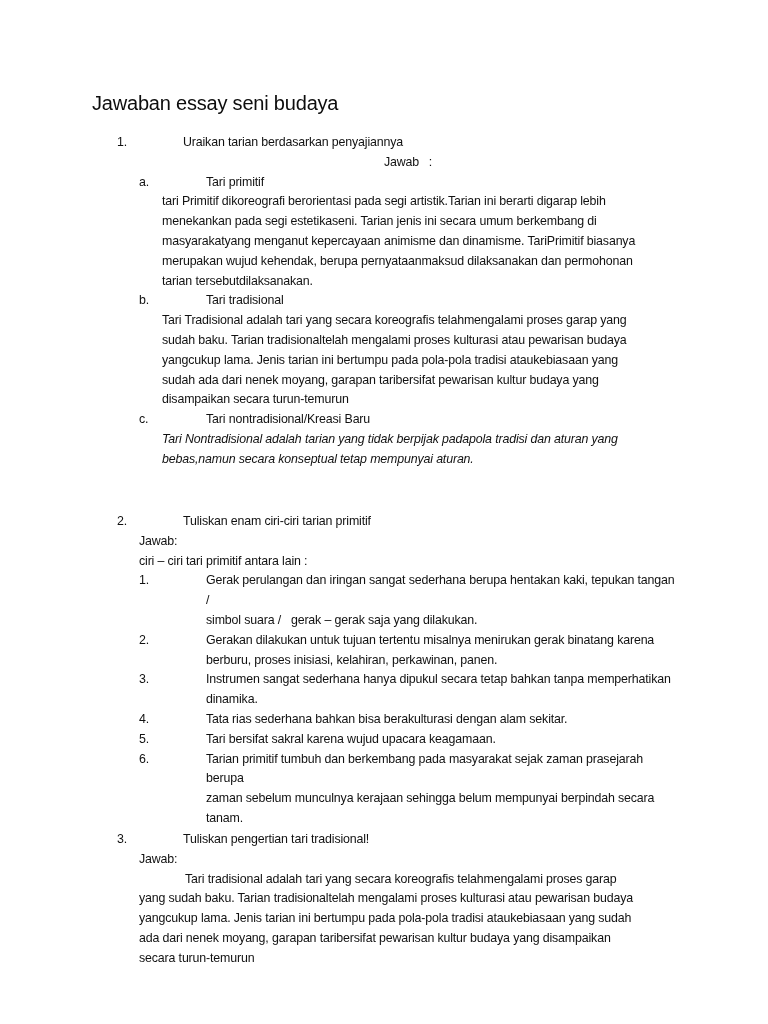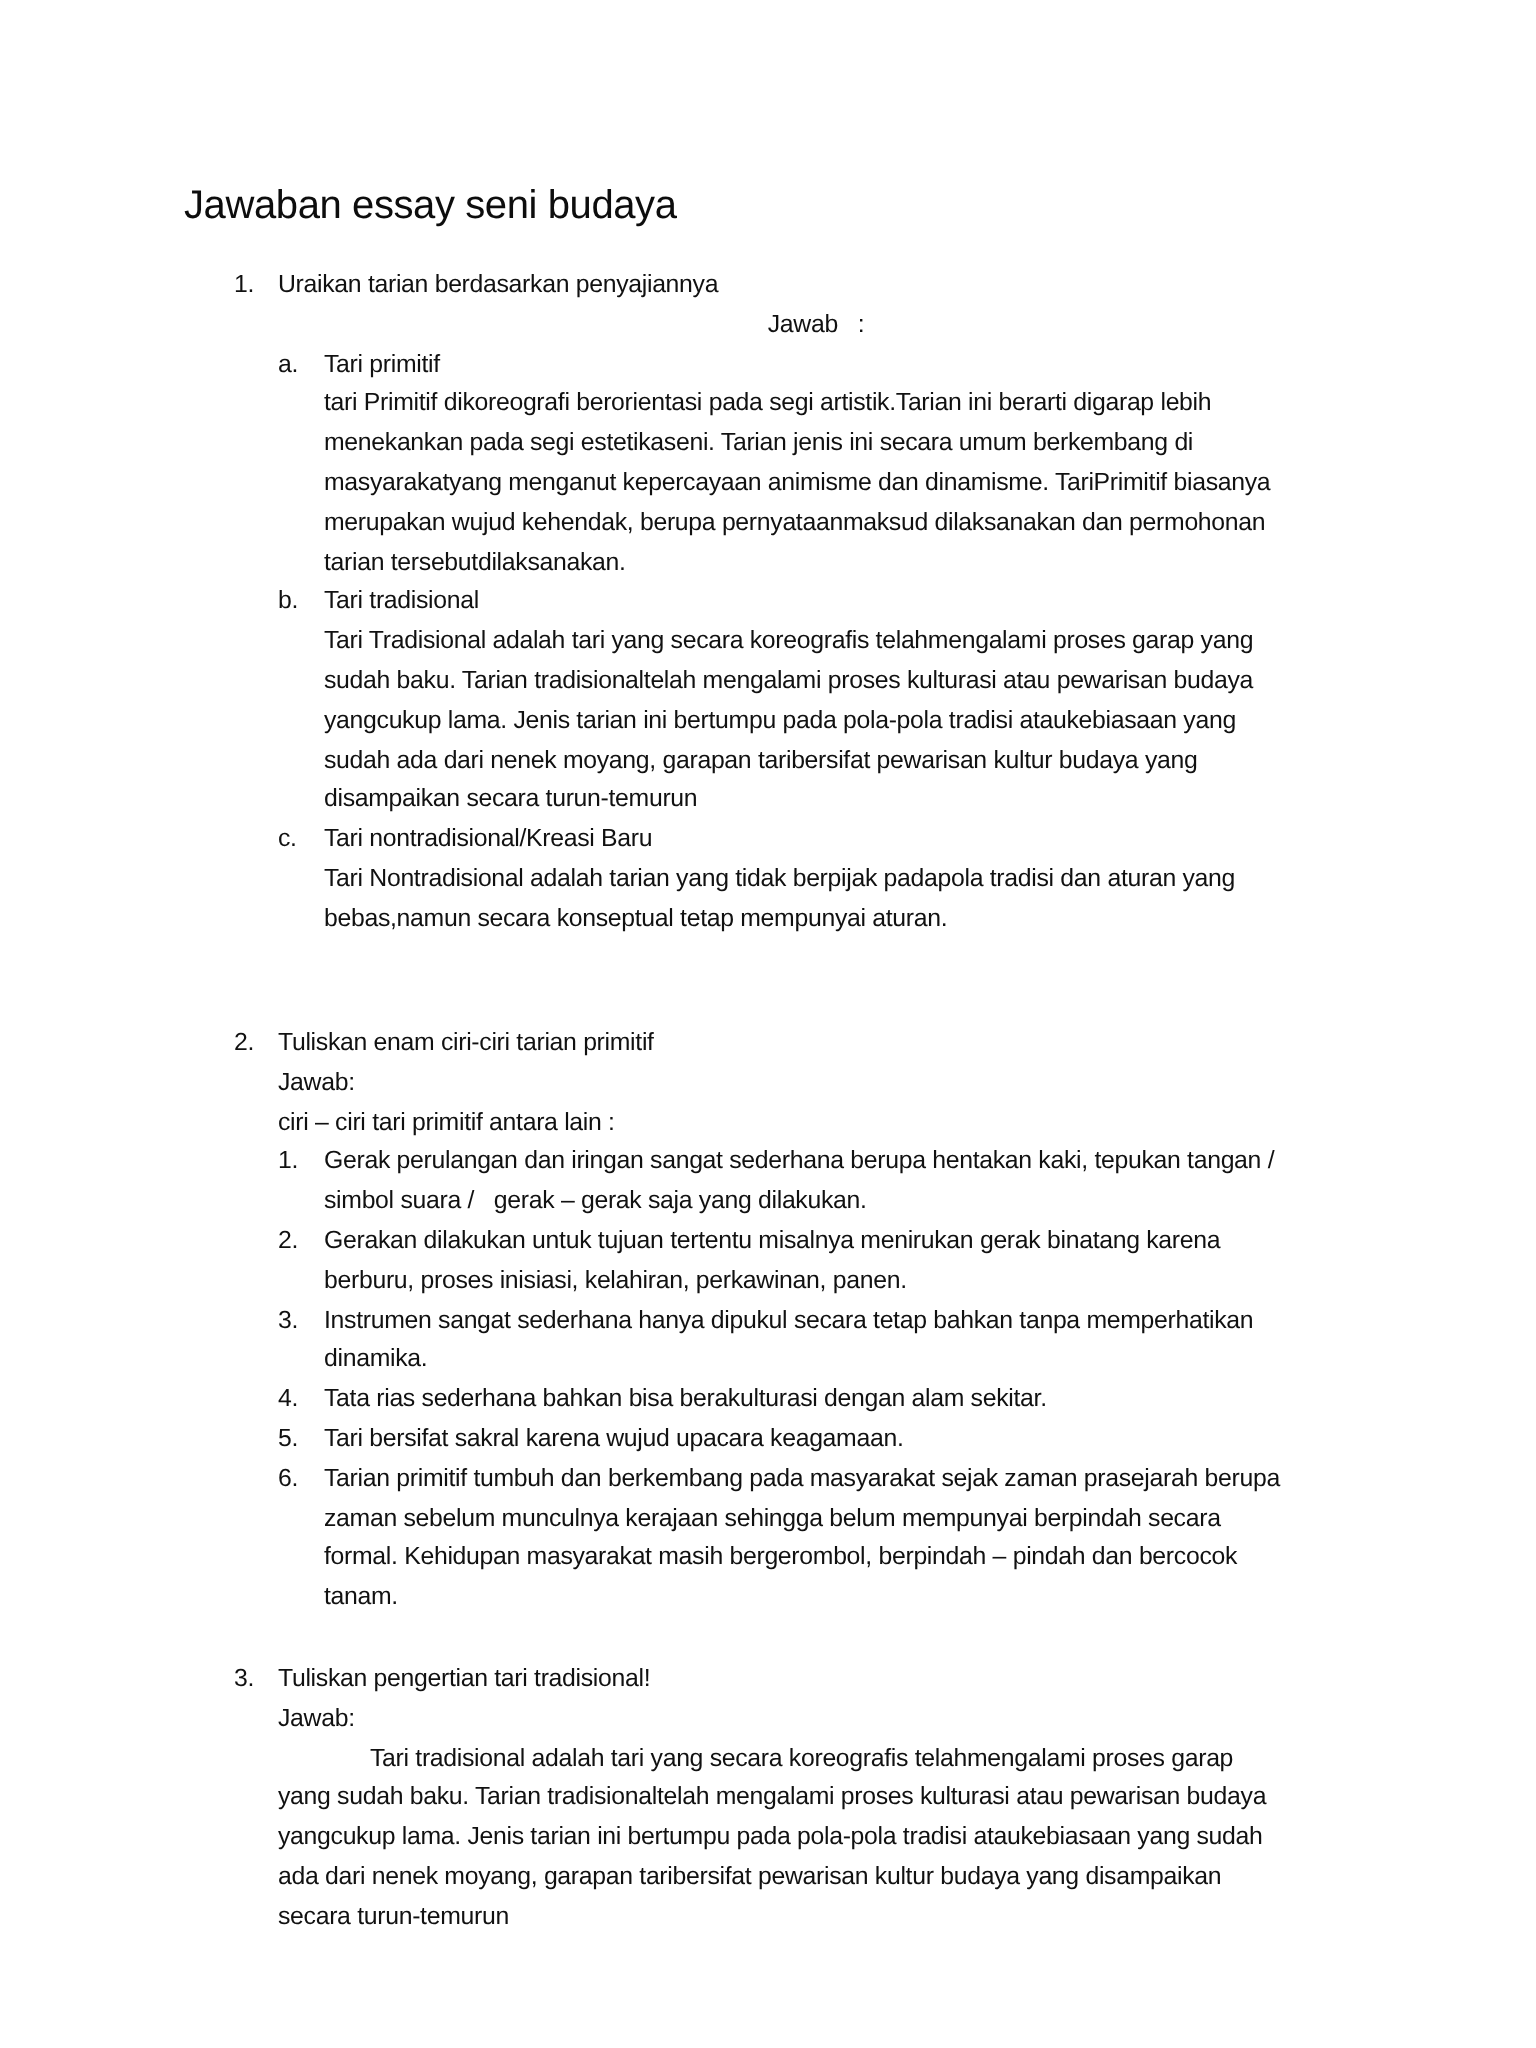--- a/index.html
+++ b/index.html
@@ -50,20 +50,21 @@
   .num {
     width: 22px;
     flex: 0 0 22px;
   }
   .num2 {
     width: 23px;
     flex: 0 0 23px;
   }
   .txt {
     flex: 1;
+    margin-left: 44px;
   }
   .indent1 {
     padding-left: 22px;
   }
 </style>
 </head>
 <body>
 
 <div class="page">
 
@@ -102,21 +103,21 @@
         <div>sudah ada dari nenek moyang, garapan taribersifat pewarisan kultur budaya yang</div>
         <div>disampaikan secara turun-temurun</div>
       </div>
     </div>
 
     <div class="indent1">
       <div class="row">
         <span class="num2">c.</span>
         <span class="txt">Tari nontradisional/Kreasi Baru</span>
       </div>
-      <div style="padding-left:23px;">
+      <div style="padding-left:23px;font-style:italic;">
         <div>Tari Nontradisional adalah tarian yang tidak berpijak padapola tradisi dan aturan yang</div>
         <div>bebas,namun secara konseptual tetap mempunyai aturan.</div>
       </div>
     </div>
   </div>
 
   <div class="q body-text" style="top:512px;">
     <div class="row">
       <span class="num">2.</span>
       <span class="txt">Tuliskan enam ciri-ciri tarian primitif</span>
@@ -156,21 +157,20 @@
         <span class="num2">5.</span>
         <span class="txt">
           <div>Tari bersifat sakral karena wujud upacara keagamaan.</div>
         </span>
       </div>
       <div class="row">
         <span class="num2">6.</span>
         <span class="txt">
           <div>Tarian primitif tumbuh dan berkembang pada masyarakat sejak zaman prasejarah berupa</div>
           <div>zaman sebelum munculnya kerajaan sehingga belum mempunyai berpindah secara</div>
-          <div>formal. Kehidupan masyarakat masih bergerombol, berpindah – pindah dan bercocok</div>
           <div>tanam.</div>
         </span>
       </div>
     </div>
   </div>
 
   <div class="q body-text" style="top:830px;">
     <div class="row">
       <span class="num">3.</span>
       <span class="txt">Tuliskan pengertian tari tradisional!</span>

